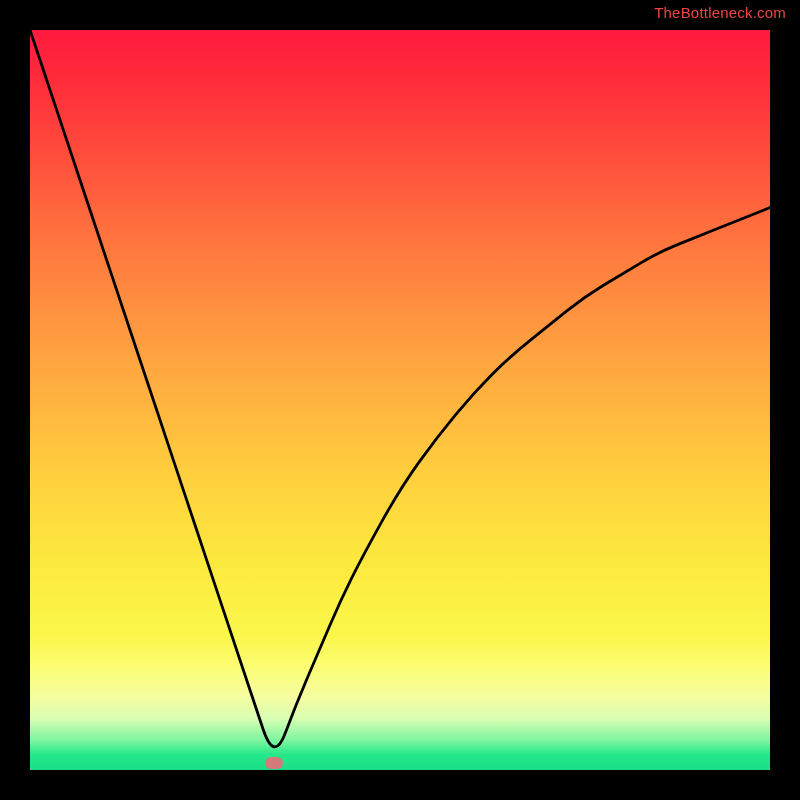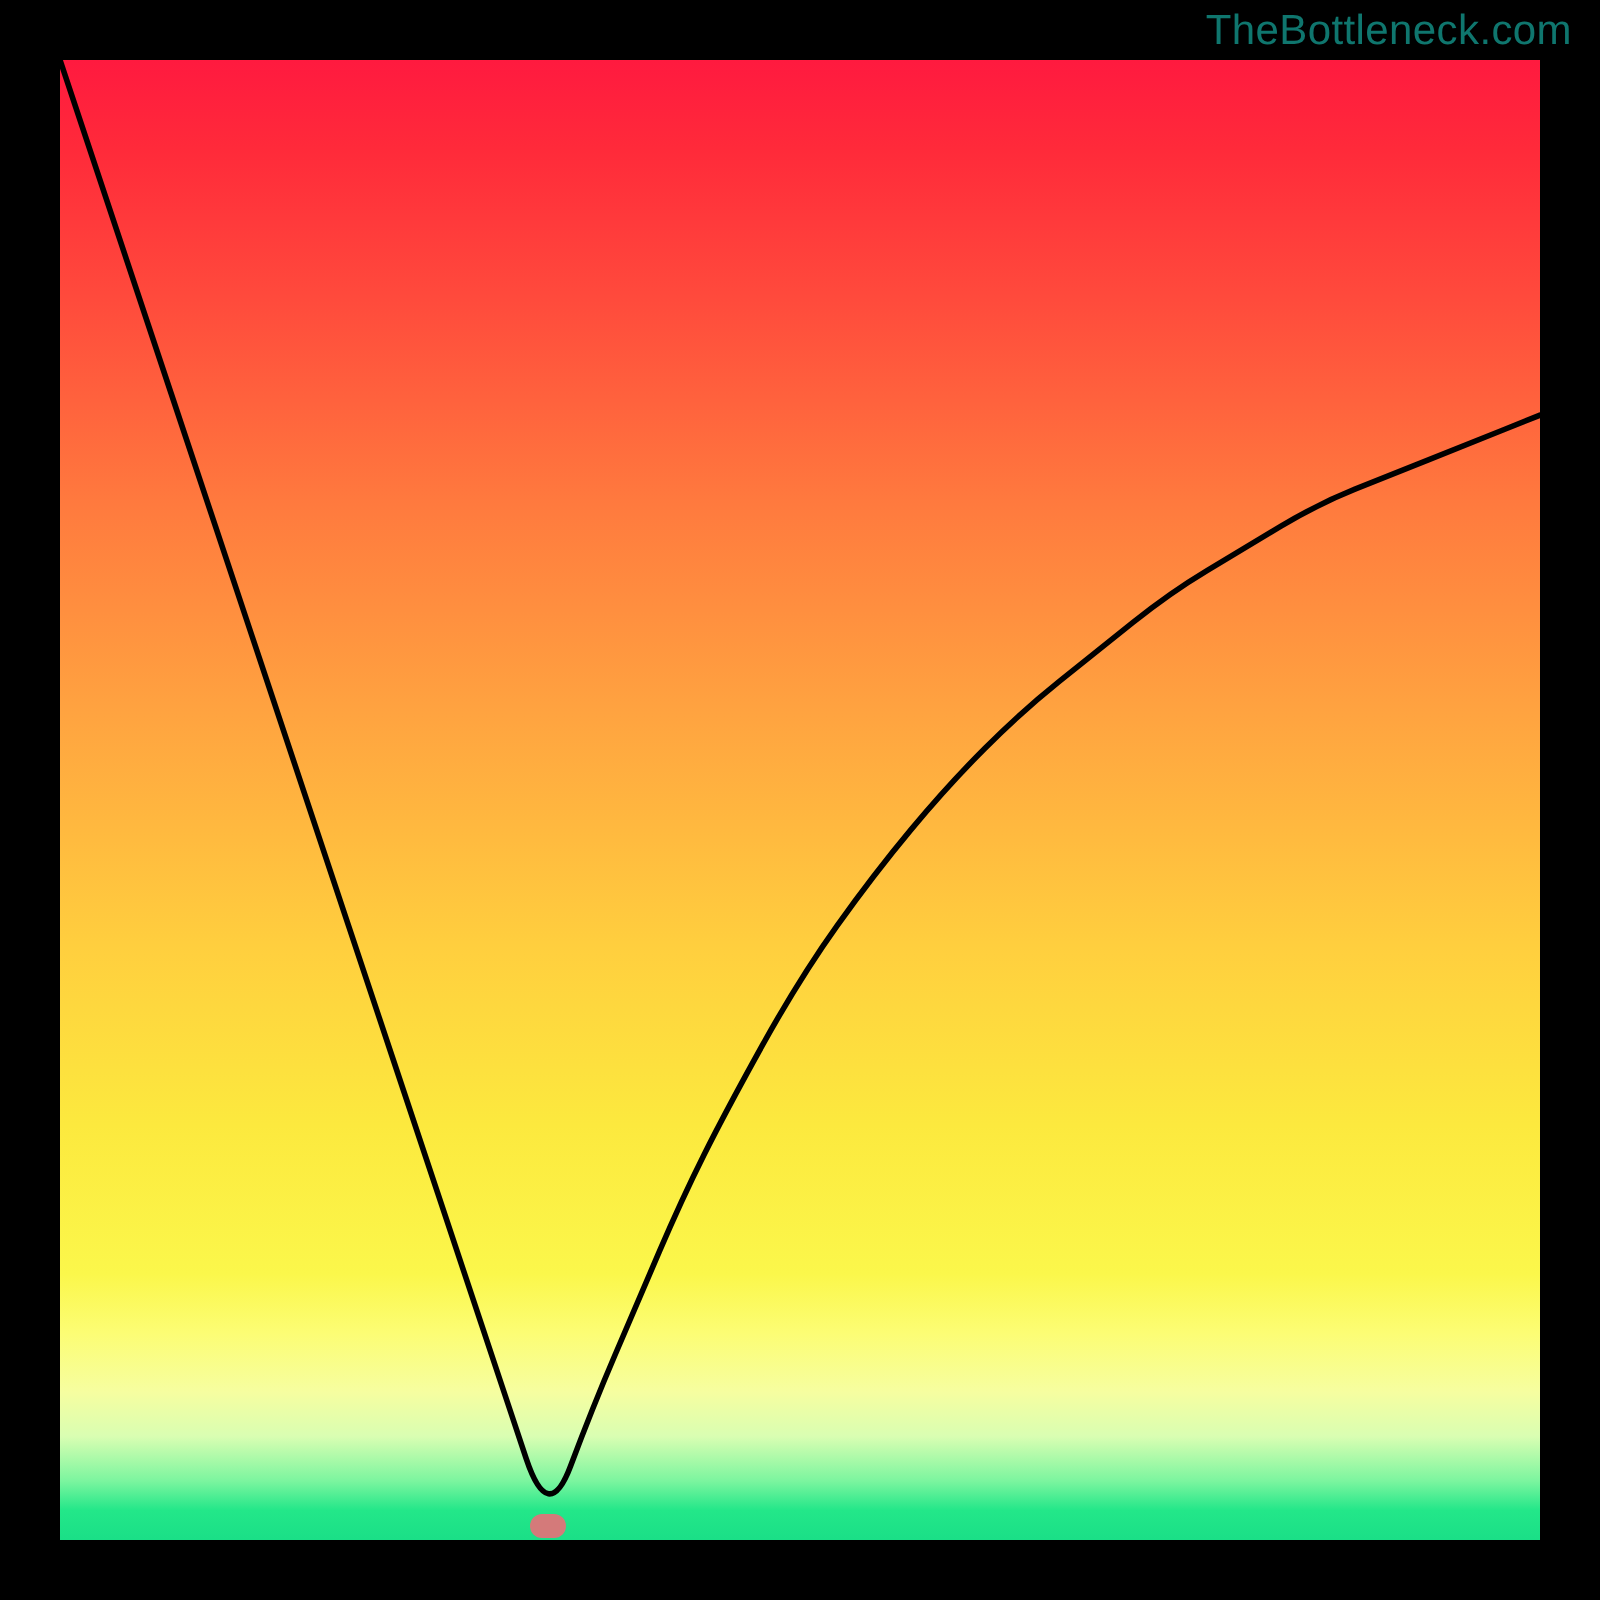--- a/index.html
+++ b/index.html
@@ -53,22 +53,22 @@
     width: 18px;
     height: 12px;
     background: #d47a7a;
     border-radius: 6px;
     transform: translate(-50%, -50%);
   }
   .watermark {
     position: absolute;
     top: 4px;
     right: 14px;
-    color: #0f766e;
-    font-size: 21px;
+    color: #ef4444;
+    font-size: 15px;
     letter-spacing: 0.2px;
     font-weight: 500;
     user-select: none;
   }
 </style>
 </head>
 <body>
 
 <div class="frame">
   <div class="watermark">TheBottleneck.com</div>

